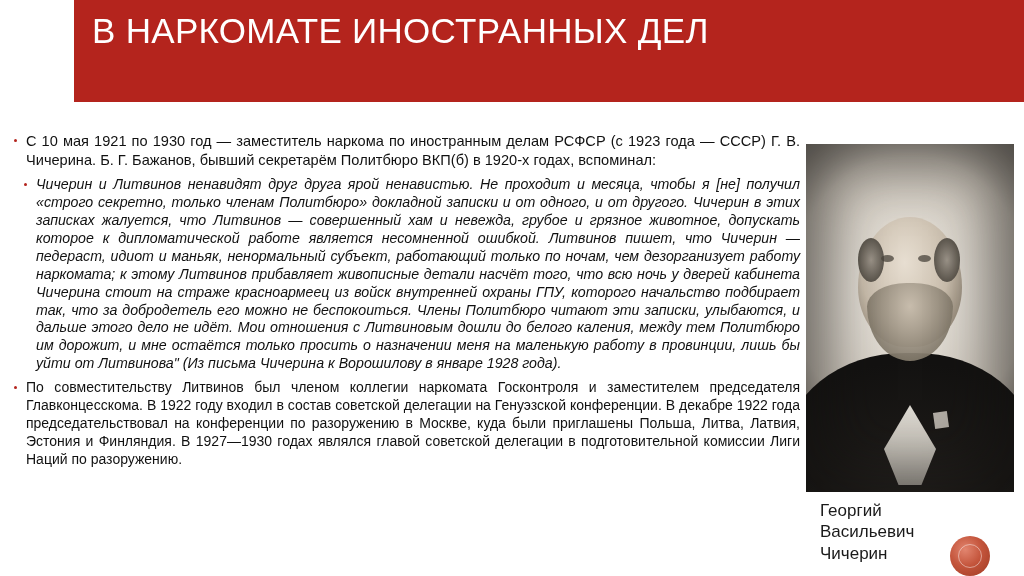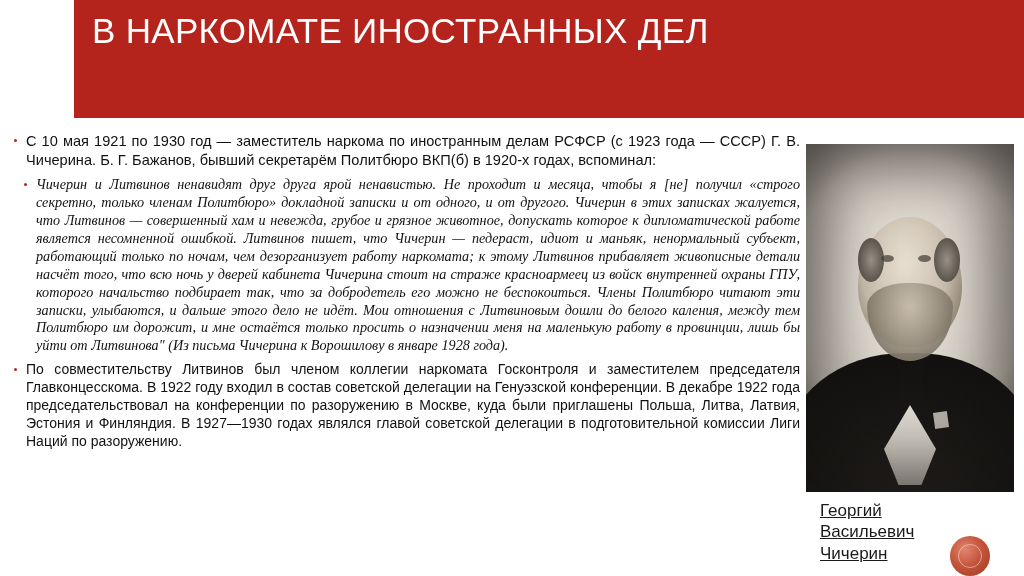--- a/index.html
+++ b/index.html
@@ -14,21 +14,21 @@
     overflow: hidden;
     position: relative;
   }
 
   
   .title-band {
     position: absolute;
     left: 74px;
     top: 0;
     width: 950px;
-    height: 118px;
+    height: 102px;
     background: #b4241d;
     box-sizing: border-box;
     padding: 10px 18px 0 18px;
   }
   .title-text {
     color: #ffffff;
     font-size: 35px;
     line-height: 1.18;
     font-weight: normal;
     letter-spacing: 0.3px;
@@ -66,21 +66,20 @@
 
   .quote-block {
     position: relative;
     padding-left: 26px;
     margin-bottom: 6px;
     color: #111111;
     font-size: 14.2px;
     line-height: 1.26;
     font-style: italic;
     text-align: justify;
-    font-family: Liberation Serif, serif;
   }
   .quote-block::before {
     content: "";
     position: absolute;
     left: 14px;
     top: 7px;
     width: 3px;
     height: 3px;
     background: #b4241d;
     border-radius: 50%;
@@ -191,21 +190,20 @@
   }
 
   .caption {
     position: absolute;
     left: 820px;
     top: 500px;
     width: 130px;
     font-size: 17px;
     line-height: 1.26;
     color: #1a1a1a;
-    text-decoration: underline;
   }
 
   
   .seal {
     position: absolute;
     left: 950px;
     top: 536px;
     width: 40px;
     height: 40px;
     border-radius: 50%;

